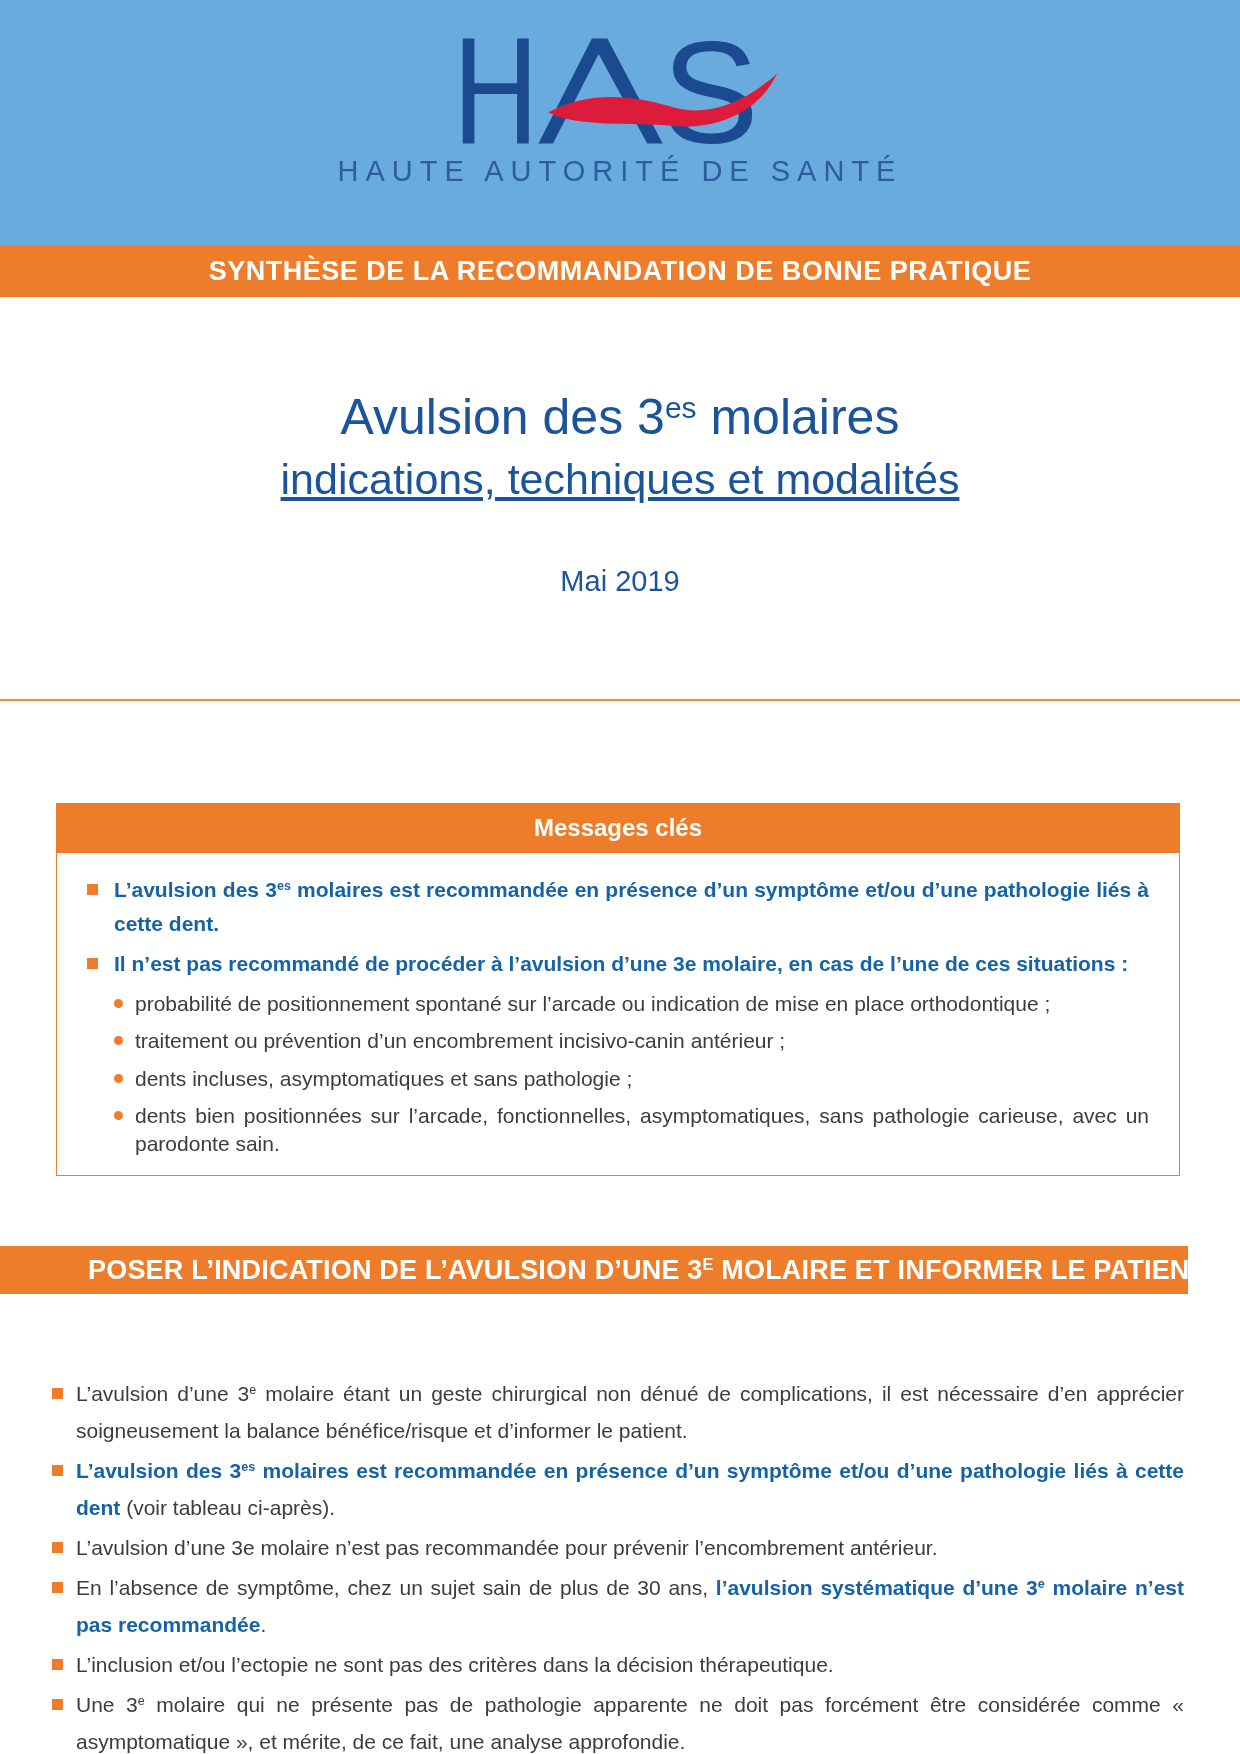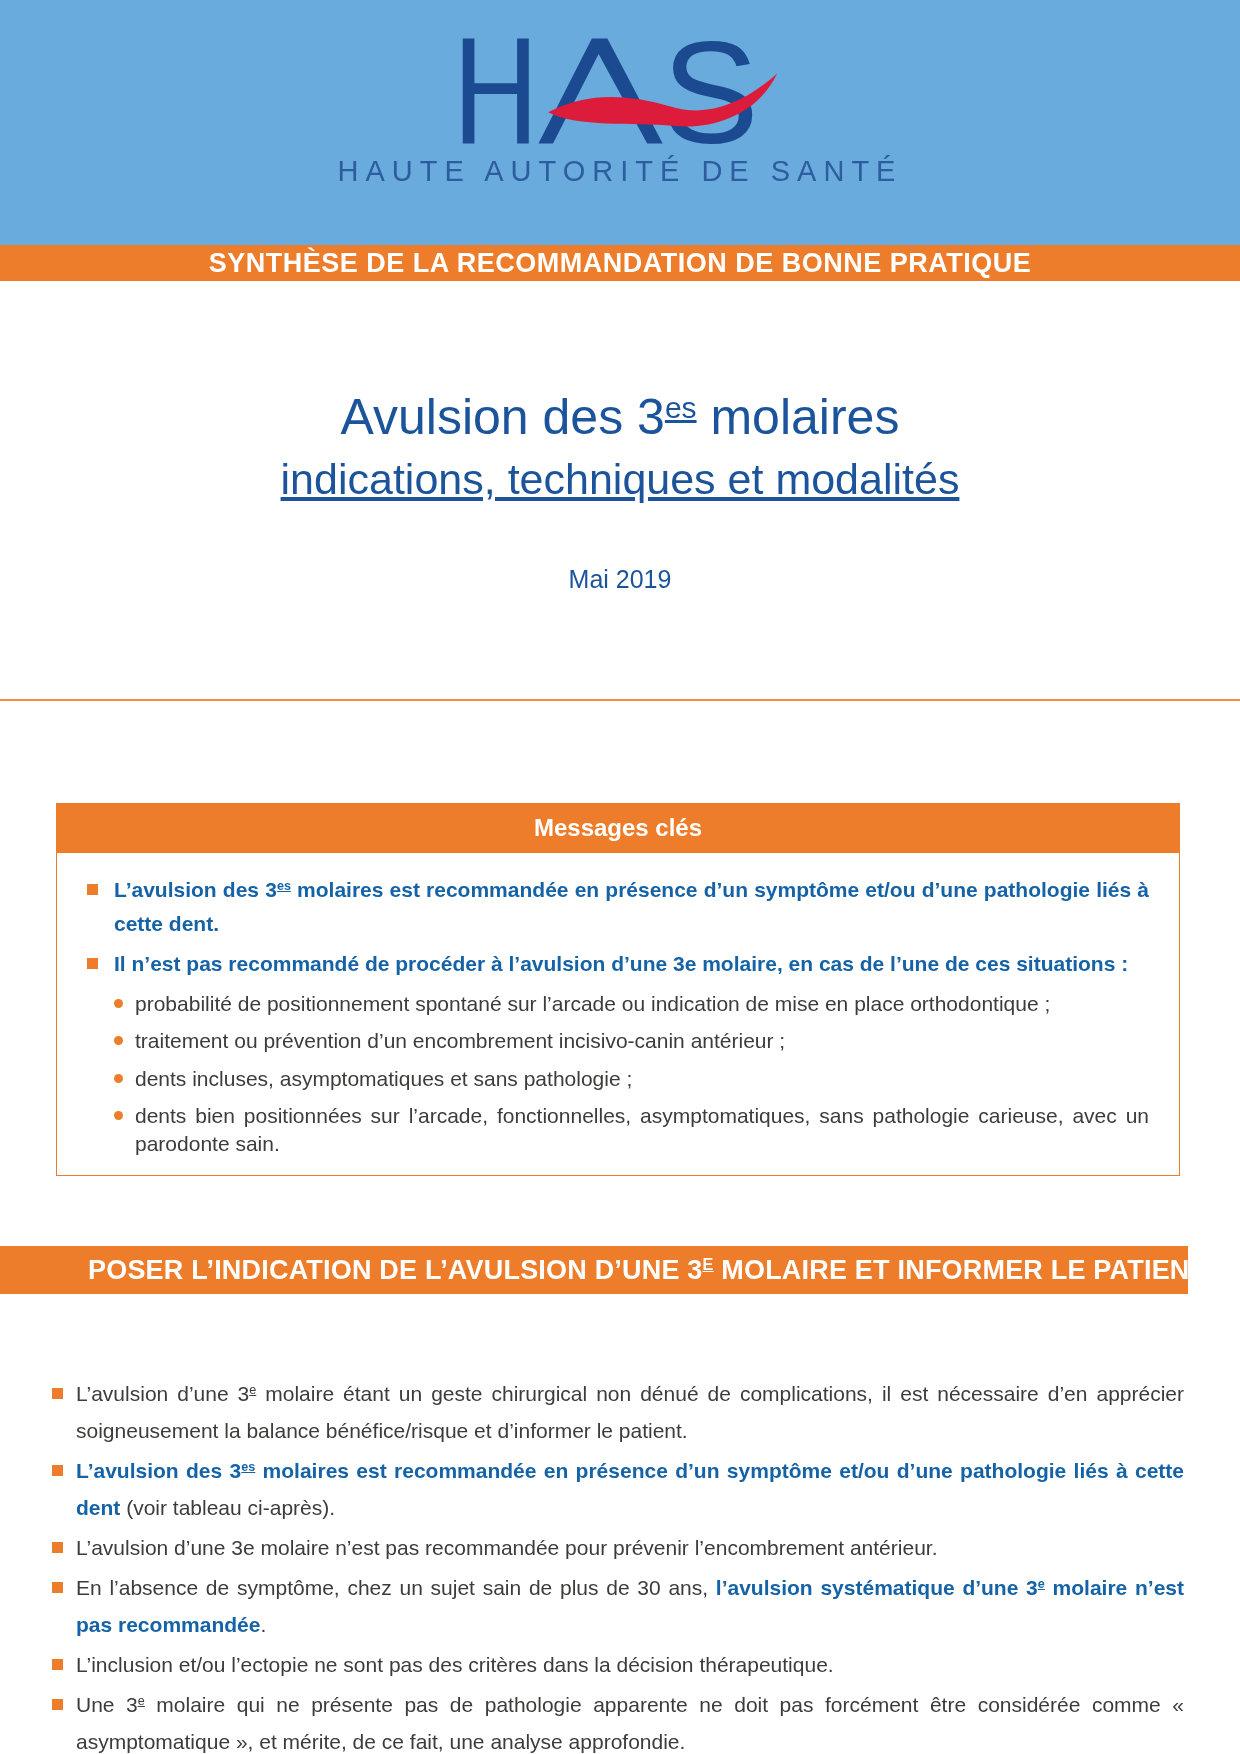--- a/index.html
+++ b/index.html
@@ -31,42 +31,42 @@
   .logo-subtitle {
     margin-top: 9px;
     font-size: 29px;
     letter-spacing: 7px;
     color: var(--logo_subtitle_blue);
     white-space: nowrap;
   }
 
   
   .banner {
-    position: absolute; top: 245px; left: 0; width: 1240px; height: 36px;
+    position: absolute; top: 245px; left: 0; width: 1240px; height: 52px;
     background: var(--orange);
     display: flex; align-items: center; justify-content: center;
   }
   .banner-text {
     color: #fff; font-weight: bold; font-size: 27px; letter-spacing: 0.5px;
   }
 
   
   .doc-title {
     position: absolute; top: 388px; left: 0; width: 1240px;
     text-align: center; font-size: 50px; color: var(--title_blue);
   }
   .doc-subtitle {
     position: absolute; top: 455px; left: 0; width: 1240px;
     text-align: center; font-size: 43px; color: var(--title_blue); text-decoration: underline;
   }
   .doc-date {
     position: absolute; top: 565px; left: 0; width: 1240px;
-    text-align: center; font-size: 25px; color: var(--title_blue);
-  }
-  .sp { font-size: 0.6em; position: relative; top: -0.55em; vertical-align: baseline; text-decoration: underline; }
+    text-align: center; font-size: 29px; color: var(--title_blue);
+  }
+  .sp { font-size: 0.6em; position: relative; top: -0.55em; vertical-align: baseline; }
 
   
   .divider {
     position: absolute; top: 699px; left: 0; width: 1240px; height: 2px;
     background: var(--orange_line);
   }
 
   
   .messages-box { position: absolute; top: 803px; left: 56px; width: 1124px; }
   .messages-header {

